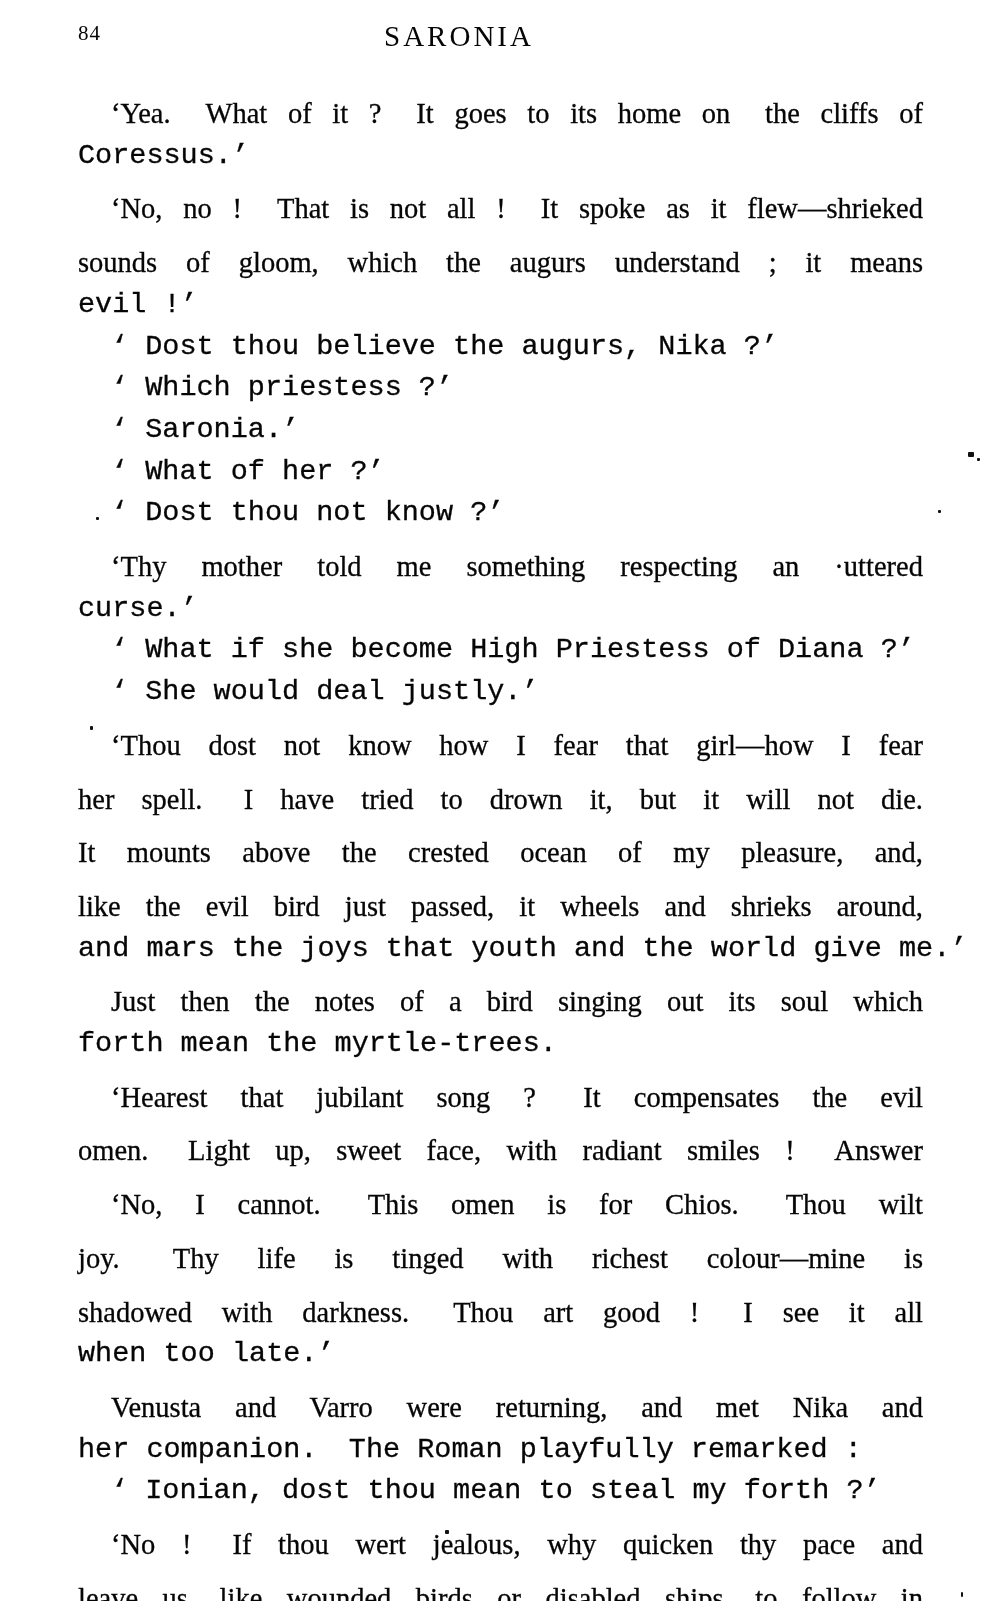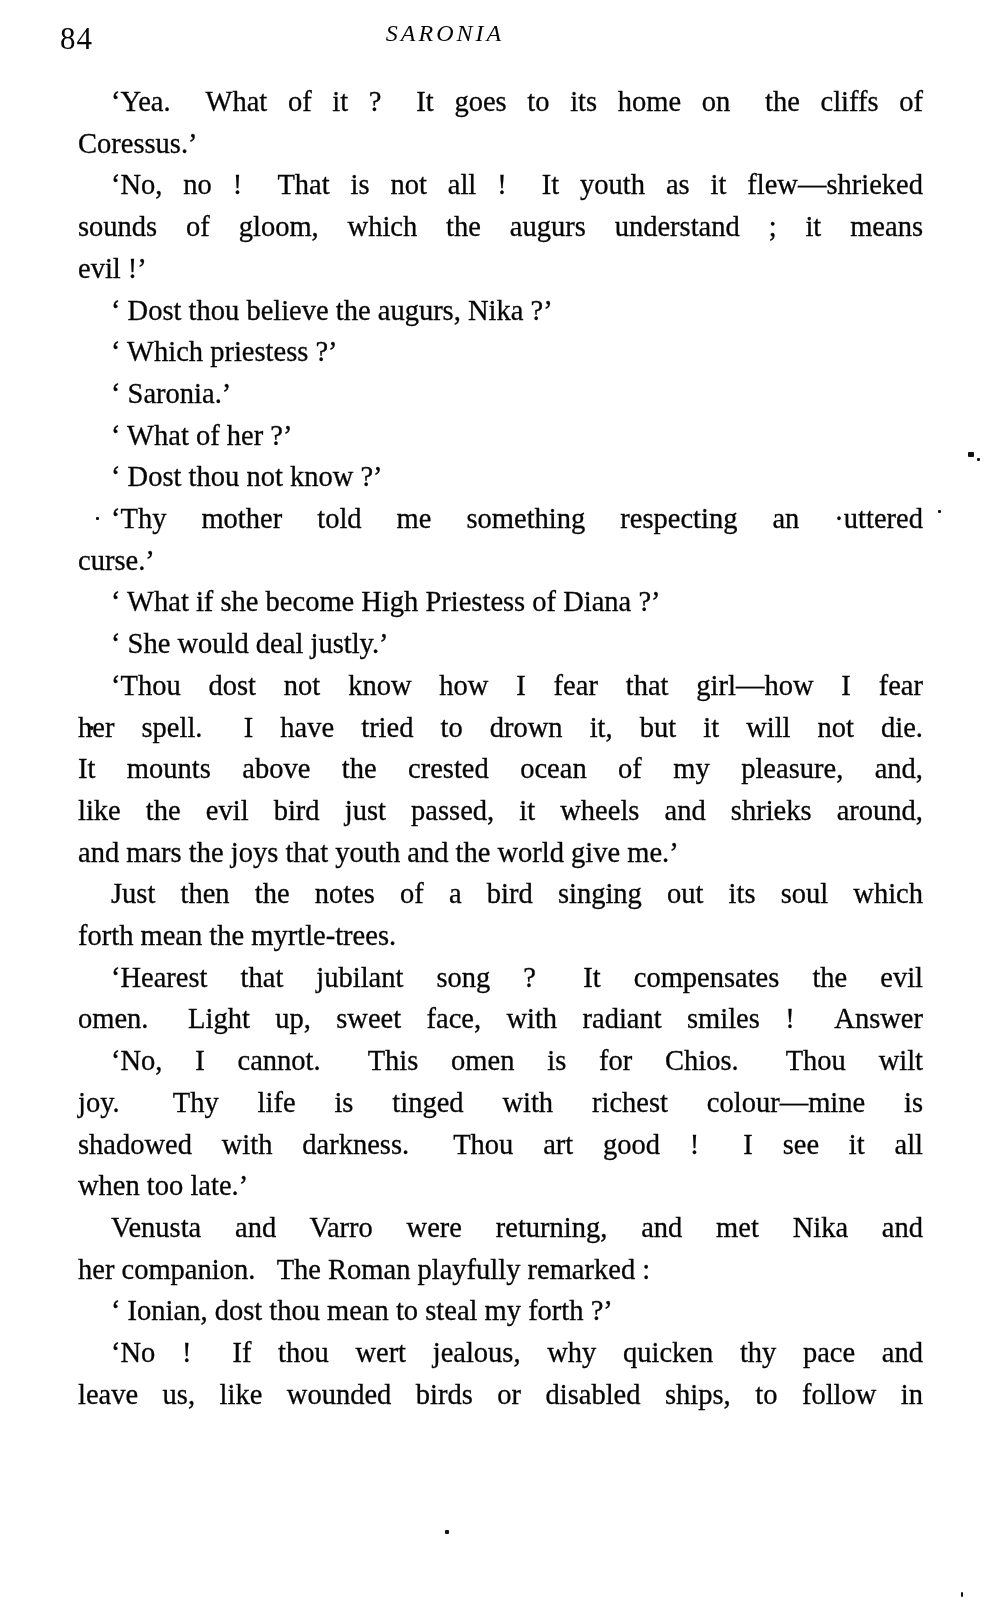--- a/index.html
+++ b/index.html
@@ -15,53 +15,53 @@
     color: #060606;
     overflow: hidden;
   }
   .page {
     position: absolute;
     inset: 0;
     background: #ffffff;
   }
   .page-number {
     position: absolute;
-    left: 60px;
+    left: 78px;
     top: 21px;
-    font-size: 31px;
+    font-size: 21px;
     letter-spacing: 1px;
   }
   .page-title {
     position: absolute;
-    left: 445px;
+    left: 459px;
     top: 20px;
     transform: translateX(-50%);
-    font-style: italic;
-    font-size: 24px;
+    font-size: 29px;
     letter-spacing: 3px;
     white-space: nowrap;
   }
   .page-body {
     position: absolute;
     left: 78px;
     top: 81px;
     width: 845px;
   }
   .line {
     font-size: 28.5px;
     line-height: 41.7px;
     text-align: justify;
     text-align-last: justify;
     -webkit-text-stroke: 0.3px #060606;
     white-space: nowrap;
   }
-  .line.j { white-space: normal; }
+  .line.j { white-space: normal; margin-top: 12px; }
   .line.last {
     text-align: center;
     text-align-last: left;
+    font-family: Liberation Mono, monospace;
   }
   .line.first { text-indent: 33px; }
   
   .speck {
     position: absolute;
     background: #111;
     border-radius: 1px;
   }
   .s1 { left: 968px; top: 452px; width: 6px; height: 5px; }
   .s2 { left: 977px; top: 458px; width: 3px; height: 3px; }
@@ -74,21 +74,21 @@
 </head>
 <body>
 
 <div class="page">
   <div class="page-number">84</div>
   <div class="page-title">SARONIA</div>
 
   <div class="page-body">
       <div class="line j first">‘Yea.  What of it ?  It goes to its home on  the cliffs of</div>
       <div class="line last">Coressus.’</div>
-      <div class="line j first">‘No, no !  That is not all !  It youth as it flew—shrieked</div>
+      <div class="line j first">‘No, no !  That is not all !  It spoke as it flew—shrieked</div>
       <div class="line j">sounds of gloom, which the augurs understand ; it means</div>
       <div class="line last">evil !’</div>
       <div class="line last first">‘ Dost thou believe the augurs, Nika ?’</div>
       <div class="line last first">‘ Which priestess ?’</div>
       <div class="line last first">‘ Saronia.’</div>
       <div class="line last first">‘ What of her ?’</div>
       <div class="line last first">‘ Dost thou not know ?’</div>
       <div class="line j first">‘Thy mother told me something respecting an ·uttered</div>
       <div class="line last">curse.’</div>
       <div class="line last first">‘ What if she become High Priestess of Diana ?’</div>

